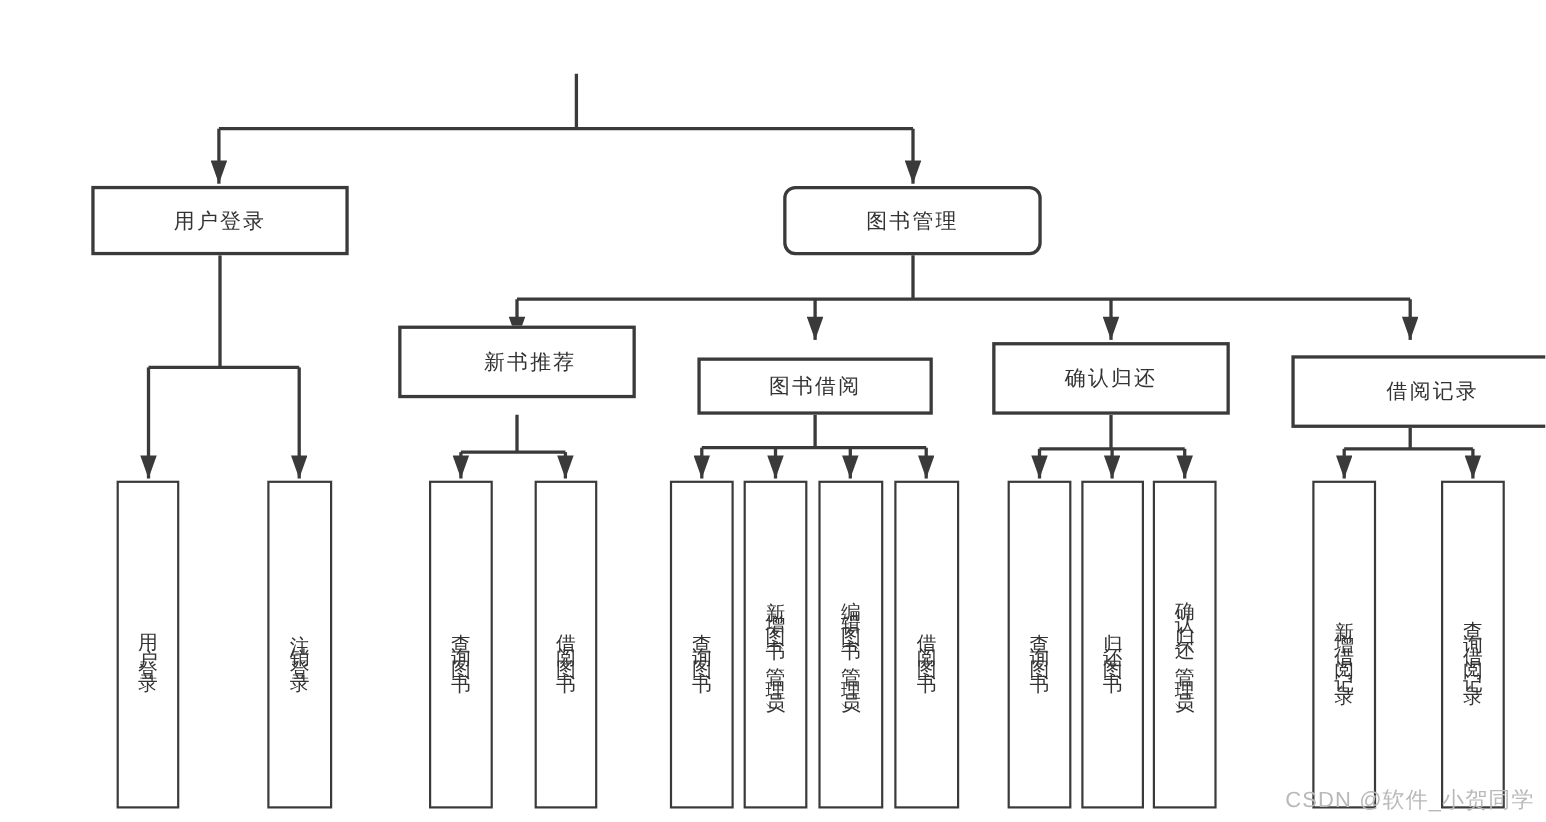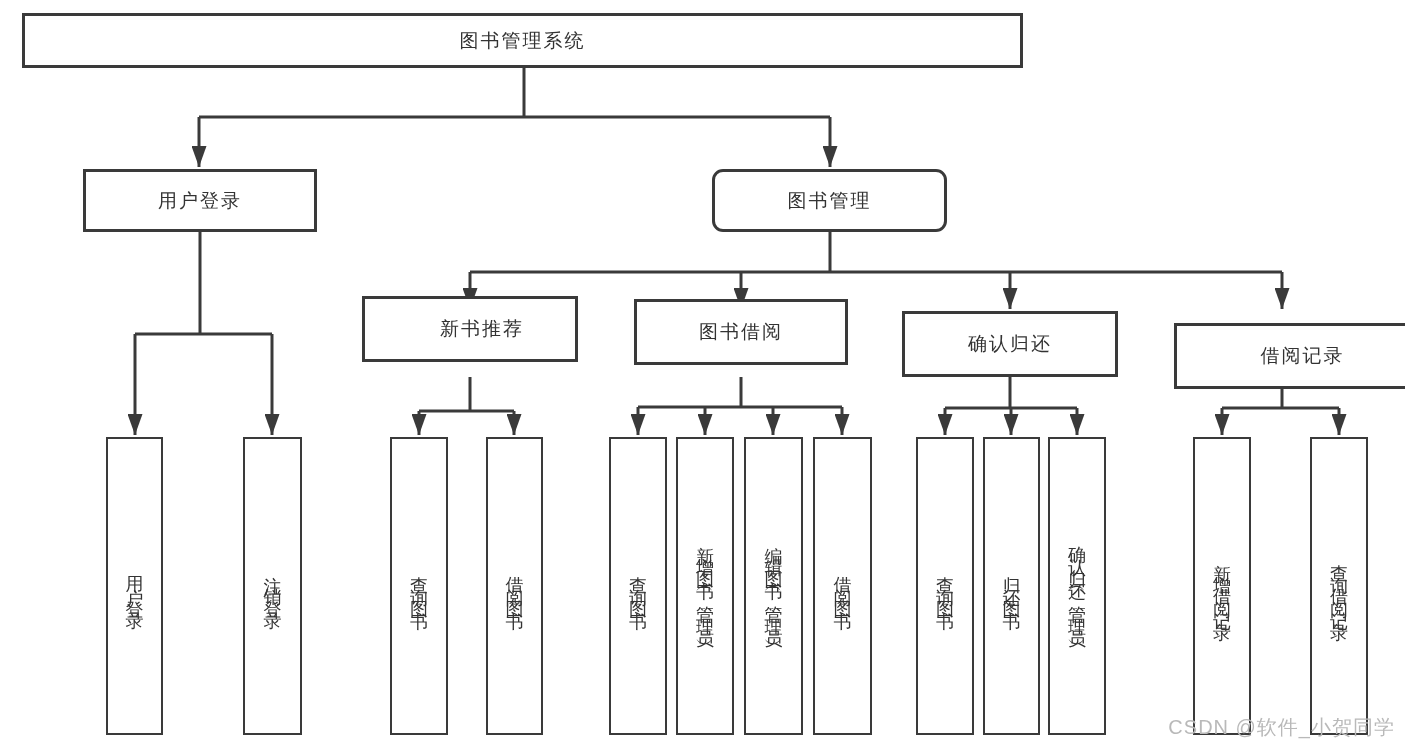--- a/index.html
+++ b/index.html
@@ -117,27 +117,26 @@
     <line class="ln" x1="842" y1="407" x2="842" y2="435" marker-end="url(#arw)"></line>
 
     <line class="ln" x1="945" y1="408" x2="945" y2="435" marker-end="url(#arw)"></line>
     <line class="ln" x1="1011" y1="408" x2="1011" y2="435" marker-end="url(#arw)"></line>
     <line class="ln" x1="1077" y1="408" x2="1077" y2="435" marker-end="url(#arw)"></line>
 
     <line class="ln" x1="1222" y1="408" x2="1222" y2="435" marker-end="url(#arw)"></line>
     <line class="ln" x1="1339" y1="408" x2="1339" y2="435" marker-end="url(#arw)"></line>
   </svg>
 
-  <div class="node" style="left:22px;top:13px;width:1001px;height:55px;">图书管理系统</div>
 
   <div class="node" style="left:83px;top:169px;width:234px;height:63px;">用户登录</div>
   <div class="node" style="left:712px;top:169px;width:235px;height:63px;border-radius:11px;">图书管理</div>
 
   <div class="node" style="left:362px;top:296px;width:216px;height:66px;padding-left:24px;">新书推荐</div>
-  <div class="node" style="left:634px;top:299px;width:214px;height:66px;">图书借阅</div>
+  <div class="node" style="left:634px;top:325px;width:214px;height:52px;">图书借阅</div>
   <div class="node" style="left:902px;top:311px;width:216px;height:66px;">确认归还</div>
   <div class="node" style="left:1174px;top:311px;width:257px;height:66px;margin-top:12px;">借阅记录</div>
 
   <div class="vnode" style="left:106px;width:57px;">用户登录</div>
   <div class="vnode" style="left:243px;width:59px;">注销登录</div>
 
   <div class="vnode" style="left:390px;width:58px;">查询图书</div>
   <div class="vnode" style="left:486px;width:57px;">借阅图书</div>
 
   <div class="vnode" style="left:609px;width:58px;">查询图书</div>

